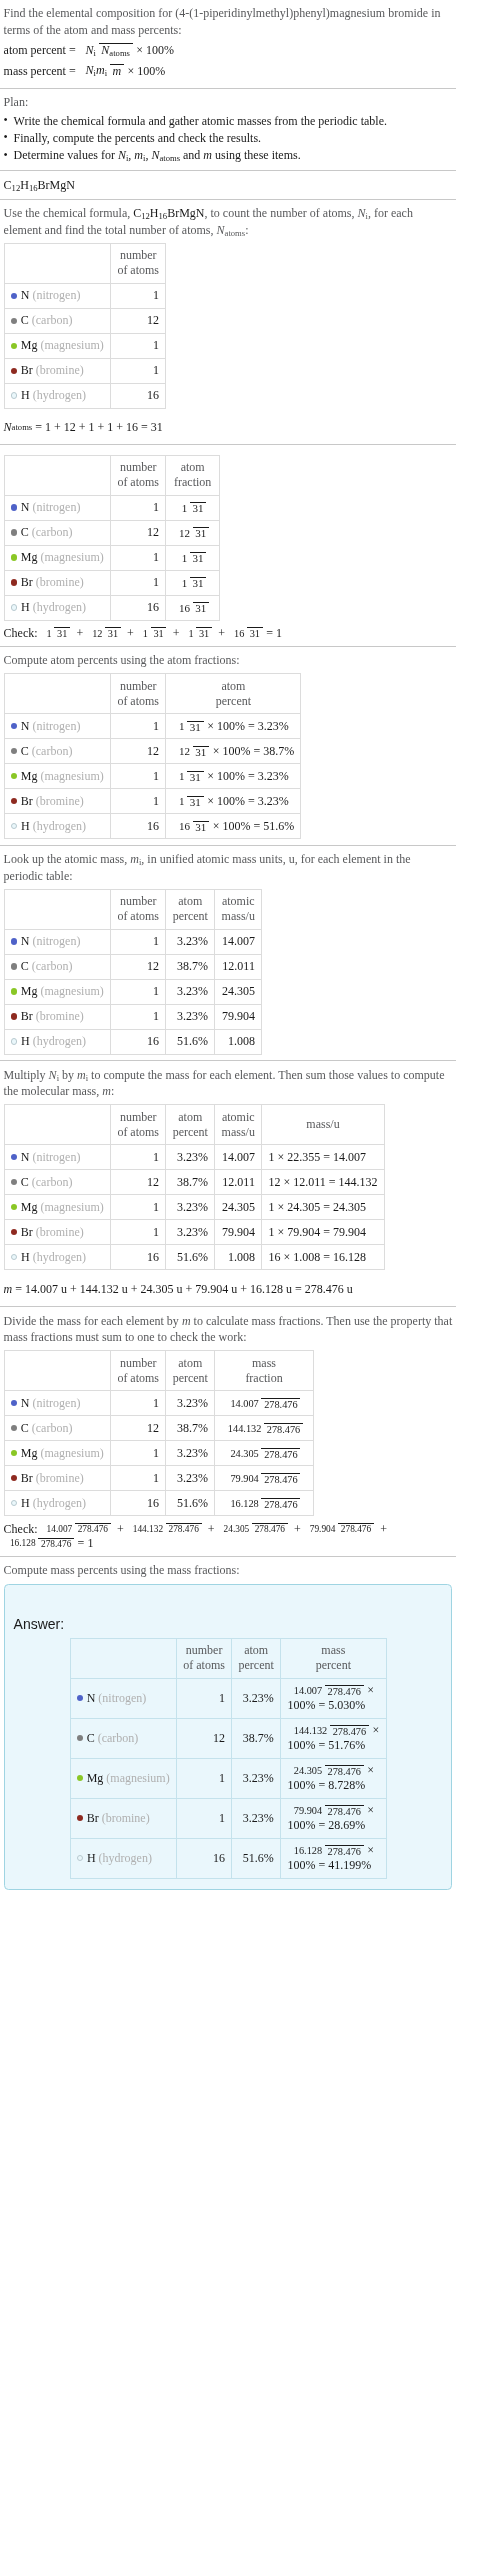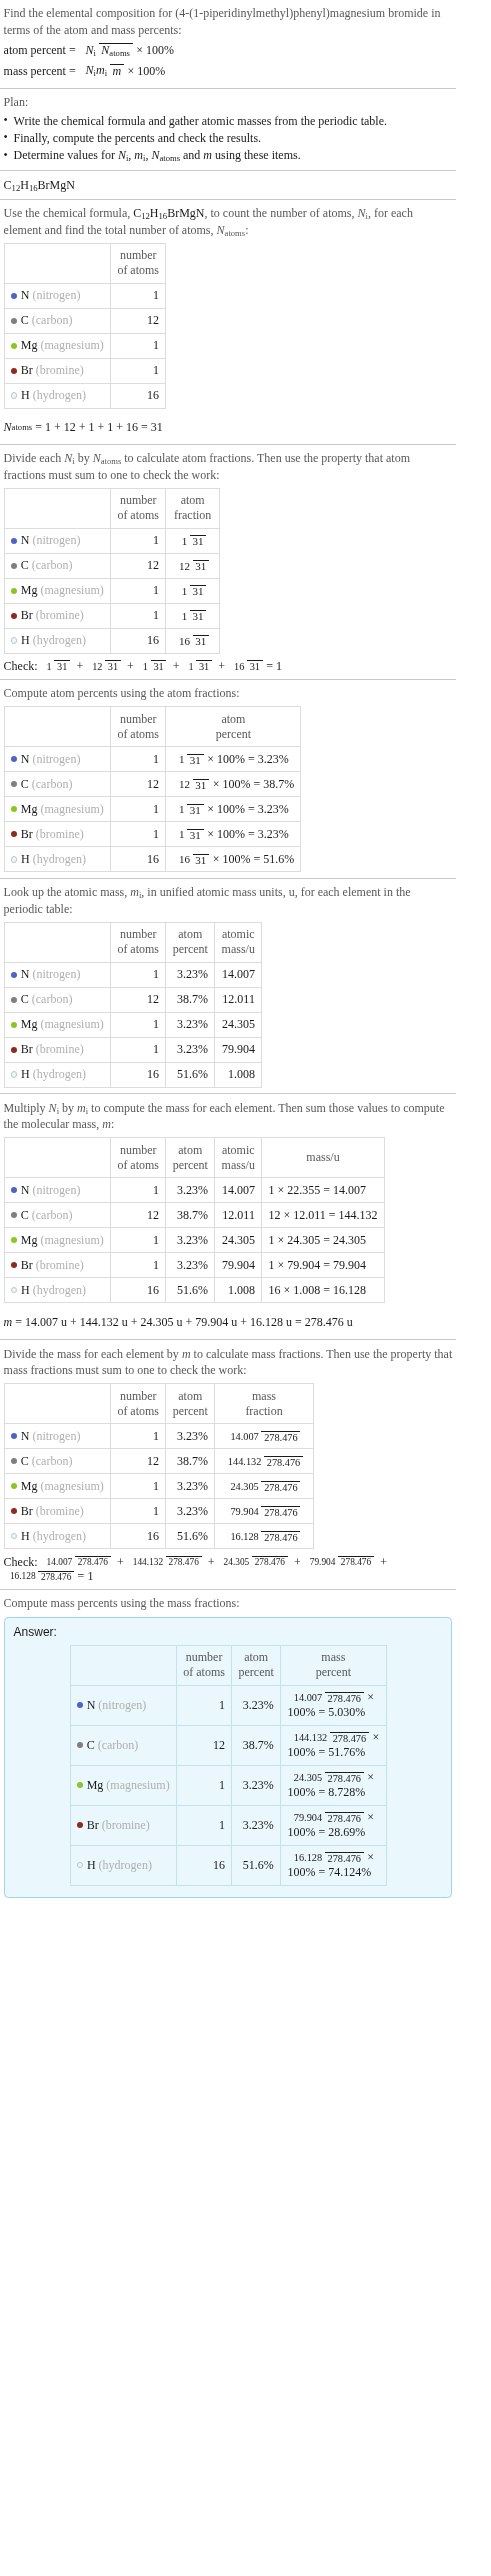--- a/index.html
+++ b/index.html
@@ -59,21 +59,21 @@
 
   .answer{
     border:0.9px solid #9fd4e2;
     border-radius:4.5px;
     background:#eaf7fc;
     padding:7.2px 9px 10.8px 9px;
     margin-top:5.4px;
   }
   .answer .alabel{
     font-family:"Liberation Sans", sans-serif;
-    font-size:12px;color:#1a1a1a;margin-bottom:5.4px;
+    font-size:14px;color:#1a1a1a;margin-bottom:5.4px;margin-top:24px;
   }
   .answer table.grid{margin:0 auto;}
   .answer table.grid td,.answer table.grid th{border-color:#c4e2ec;}
   .mp{display:block;line-height:1.25;text-align:left;}
   .mp .row1{display:flex;align-items:center;}
   .formula{color:#1a1a1a;margin-top:1.8px;}
 </style>
 </head>
 <body>
 
@@ -153,21 +153,20 @@
       </table>
 
     <div class="mathline" style="margin-top:9px">
       <i>N</i><sub>atoms</sub>&nbsp;<span>= 1 + 12 + 1 + 1 + 16 = 31</span>
     </div>
   </div>
 
   <div class="rule"></div>
 
   <div class="sect">
-    <div class="prompt">Divide each <i>N</i><sub>i</sub> by <i>N</i><sub>atoms</sub> to calculate atom fractions. Then use the property that atom fractions must sum to one to check the work:</div>
 
     <table class="grid">
       <tbody>
           <tr>
         <th></th>
         <th><span>number</span><br><span>of atoms</span></th>
         <th><span>atom</span><br><span>fraction</span></th>
       </tr>
       <tr>
         <td class="elem"><span class="dot" style="background: rgb(79, 98, 200);"></span><span class="sym">N</span> <span class="nm">(nitrogen)</span></td>
@@ -569,21 +568,21 @@
           <td class="elem"><span class="dot hollow" style="background: rgb(234, 247, 251);"></span><span class="sym">H</span> <span class="nm">(hydrogen)</span></td>
           <td class="num">16</td>
           <td class="num">51.6%</td>
           <td>
                 <span class="mp"><span class="row1">
                     <span class="frac sm">
                       <span class="num">16.128</span>
                       <span class="den">278.476</span>
                     </span>
                     <span>×</span>
-                  </span><span><span>100% =</span> <span>74.124%</span></span></span>
+                  </span><span><span>100% =</span> <span>41.199%</span></span></span>
               </td>
         </tr>
       </tbody>
         </table>
     </div>
   </div>
 
 </div>
 
 

